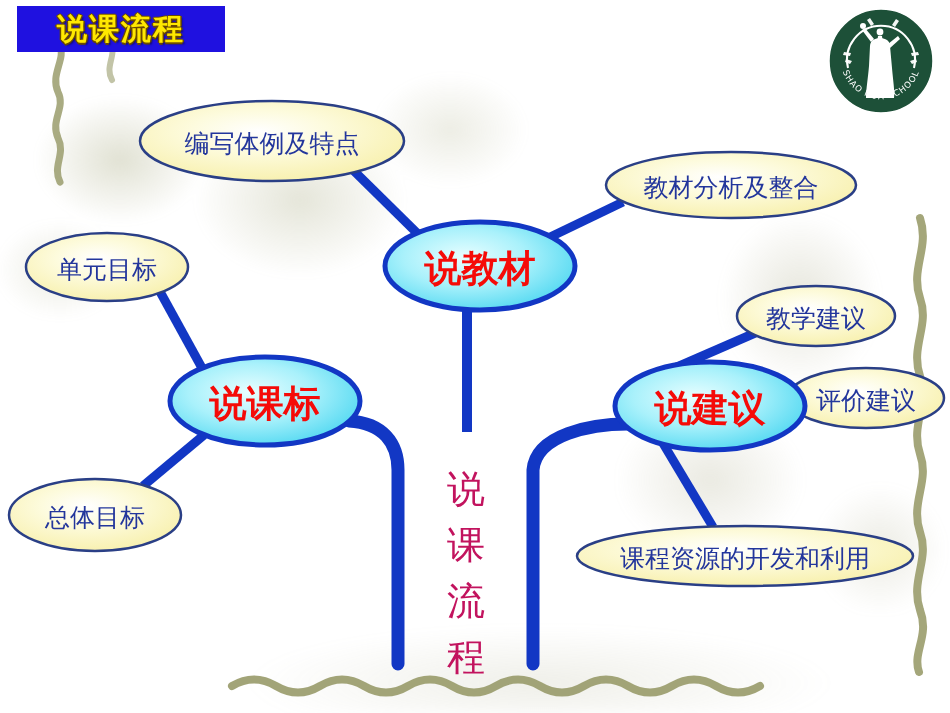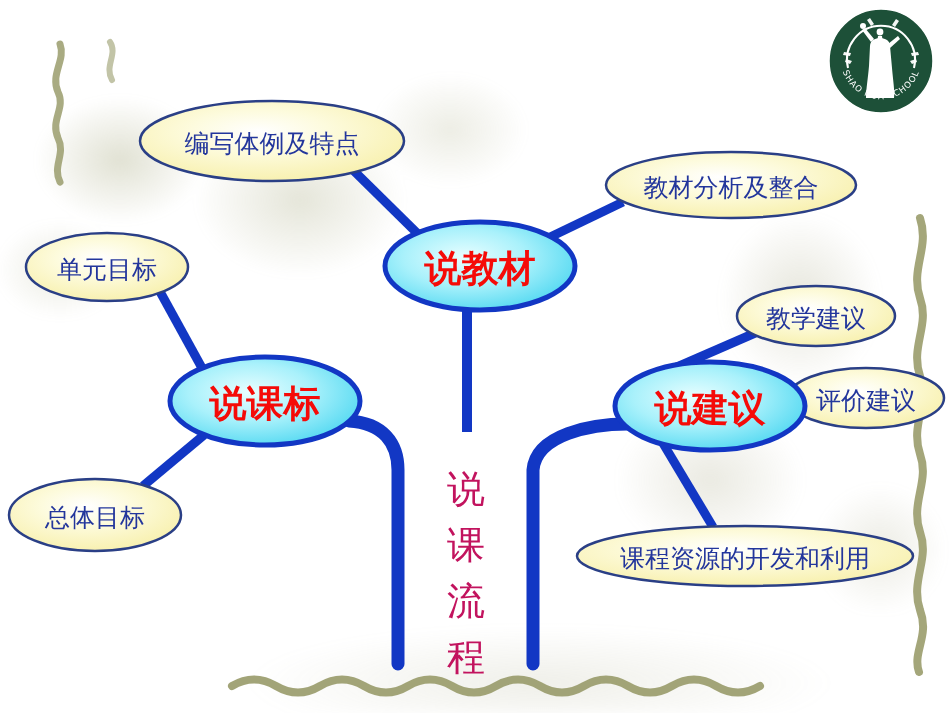--- a/index.html
+++ b/index.html
@@ -125,20 +125,23 @@
       <path d="M110 42 C 118 54, 104 66, 112 80" fill="none" stroke="#9a9c6c" stroke-width="6" stroke-linecap="round" opacity="0.6"></path>
 
       <path d="M920 218 C 930 248, 910 268, 920 298 C 930 326, 910 346, 920 376
                C 930 404, 910 424, 920 454 C 930 482, 910 502, 920 532
                C 930 560, 910 580, 920 610 C 930 636, 912 652, 919 672" fill="none" stroke="#9a9c6c" stroke-width="8" stroke-linecap="round" opacity="0.9"></path>
 
       <path d="M232 686 q 22 -13 44 0 t 44 0 t 44 0 t 44 0 t 44 0 t 44 0 t 44 0 t 44 0 t 44 0 t 44 0 t 44 0 t 44 0" fill="none" stroke="#9a9c6c" stroke-width="8" stroke-linecap="round" opacity="0.92"></path>
     </svg>
   </div>
 
+  <div id="title-plate">
+    <span class="title-text">说课流程</span>
+  </div>
 
   <svg id="school-logo" viewBox="0 0 110 110">
     <circle cx="55" cy="55" r="52" fill="#1d5038"></circle>
     <circle cx="55" cy="55" r="52" fill="none" stroke="#ffffff" stroke-width="1.5"></circle>
 
     <path d="M22 62 A 34 34 0 1 1 88 62" fill="none" stroke="#ffffff" stroke-width="2"></path>
 
     <g fill="#ffffff">
       <path d="M52 30 L56 30 L57 38 L51 38 Z"></path>
       <circle cx="54" cy="26" r="3.4"></circle>

